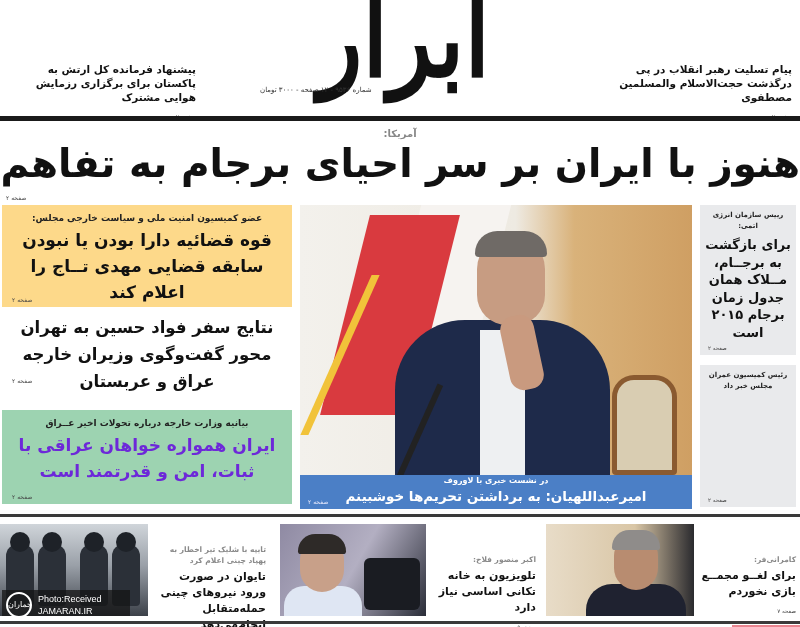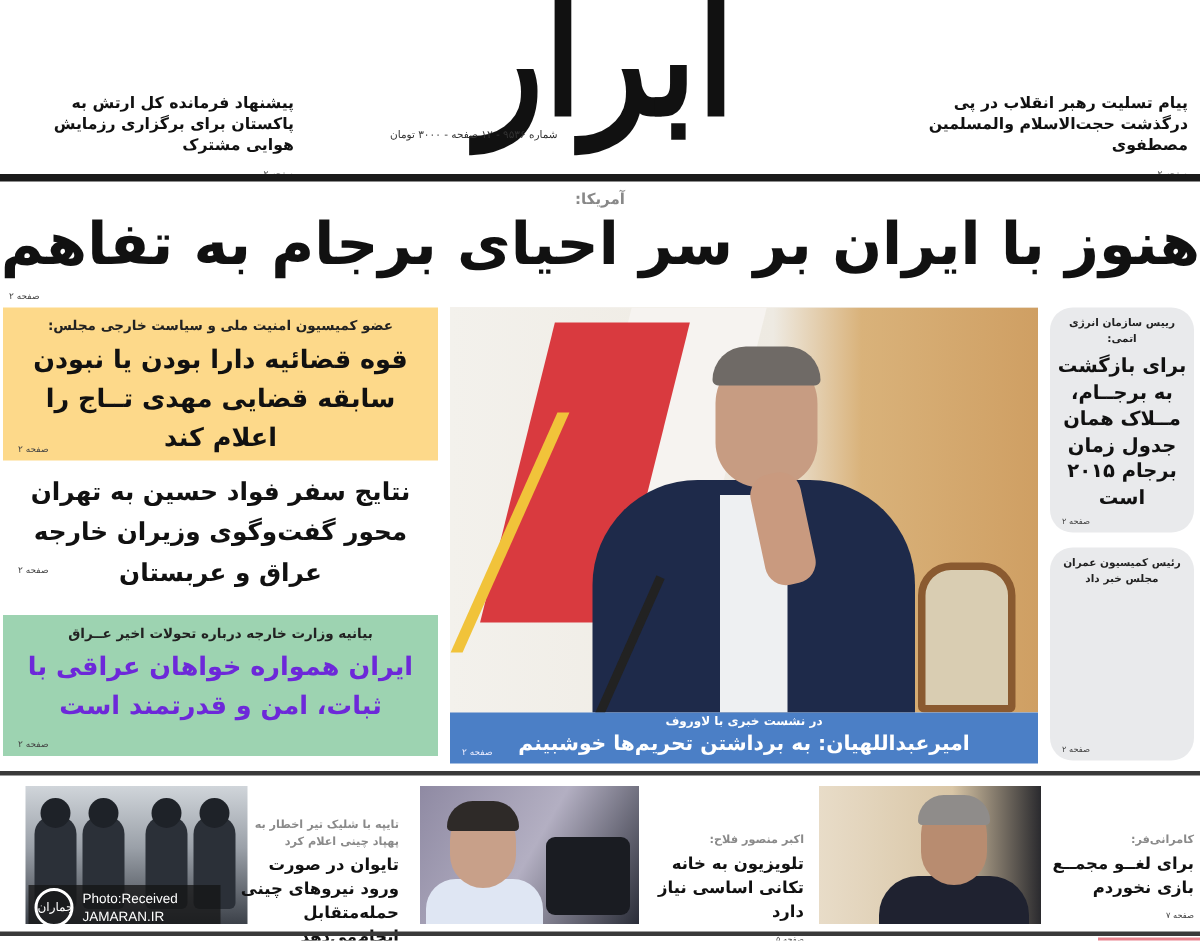--- a/index.html
+++ b/index.html
@@ -49,40 +49,40 @@
   .photo .hair { position: absolute; left: 175px; top: 26px; width: 72px; height: 26px; background: #6f6a66; border-radius: 36px 36px 6px 6px; }
   .photo .hand { position: absolute; left: 205px; top: 110px; width: 34px; height: 75px; background: #c99a7f; border-radius: 14px; transform: rotate(-12deg); }
   .photo .mic { position: absolute; left: 115px; top: 175px; width: 6px; height: 110px; background: #222; transform: rotate(24deg); }
 
   .caption-bar { left: 300px; top: 475px; width: 392px; height: 34px; background: #4b7fc6; text-align: center; color: #fff; }
   .caption-bar .sub { font-size: 8px; font-weight: bold; line-height: 12px; padding-top: 0; }
   .caption-bar .main { font-size: 13.5px; font-weight: bold; line-height: 18px; }
   .caption-ref { position: absolute; left: 8px; bottom: 4px; font-size: 6px; color: #eef; }
 
   
-  .side-box { left: 700px; width: 96px; background: #e9eaec; border-radius: 15px; text-align: center; padding: 5px 4px; }
+  .side-box { left: 700px; width: 96px; background: #e9eaec; border-radius: 0; text-align: center; padding: 5px 4px; }
   .side-box-1 { top: 205px; height: 150px; }
   .side-box-2 { top: 365px; height: 142px; }
   .side-box .sub { font-size: 7px; font-weight: bold; color: #222; line-height: 11px; margin-bottom: 4px; }
   .side-box .main { font-size: 13px; font-weight: bold; line-height: 17.5px; color: #111; }
   .side-ref { position: absolute; left: 8px; bottom: 4px; font-size: 5.5px; color: #444; }
 
   
   .rule-bottom { left: 0; top: 514px; width: 800px; height: 3px; background: #3a3a3a; }
   .rule-bottom-2 { left: 0; top: 621px; width: 800px; height: 3px; background: #3a3a3a; }
 
   .b-item { top: 520px; height: 100px; }
   .b-photo { position: absolute; top: 4px; height: 92px; overflow: hidden; }
   .b-text { position: absolute; top: 24px; text-align: right; }
   .b-text .sub { font-size: 7.5px; color: #8a8a8a; font-weight: bold; line-height: 11px; }
   .b-text .main { font-size: 11px; font-weight: bold; line-height: 16px; color: #111; margin-top: 3px; }
   .b-text .ref { font-size: 5.5px; color: #444; margin-top: 8px; }
 
   .b1 { left: 0; width: 270px; }
-  .b1 .b-photo { left: 0; width: 148px; background: linear-gradient(180deg, #d0d5da 0%, #9aa0a8 45%, #3c4149 100%); margin-left: 17px; }
+  .b1 .b-photo { left: 0; width: 148px; background: linear-gradient(180deg, #d0d5da 0%, #9aa0a8 45%, #3c4149 100%); }
   .soldier { position: absolute; width: 28px; height: 62px; background: #2b3038; border-radius: 12px 12px 4px 4px; top: 20px; }
   .soldier::before { content: ""; position: absolute; left: 4px; top: -12px; width: 20px; height: 20px; border-radius: 50%; background: #1e2228; }
   .watermark { position: absolute; left: 2px; top: 66px; width: 128px; height: 30px; background: rgba(20,20,20,0.75); color: #fff; font-size: 9px; line-height: 12px; padding: 3px 3px 0 36px; text-align: left; direction: ltr; font-family: "Liberation Sans", sans-serif; }
   .wm-logo { position: absolute; left: 4px; top: 2px; width: 26px; height: 26px; border-radius: 50%; border: 2px solid #fff; color: #fff; font-size: 8px; line-height: 22px; text-align: center; }
   .b1 .b-text { left: 152px; width: 114px; }
 
   .b2 { left: 272px; width: 268px; }
   .b2 .b-photo { left: 8px; width: 146px; background: linear-gradient(120deg, #8f8aa3 0%, #b3afc2 50%, #2a2d38 100%); }
   .b2 .b-text { left: 158px; width: 106px; top: 34px; }
   .man2-head { position: absolute; left: 20px; top: 14px; width: 44px; height: 54px; background: #c8a089; border-radius: 22px; }

